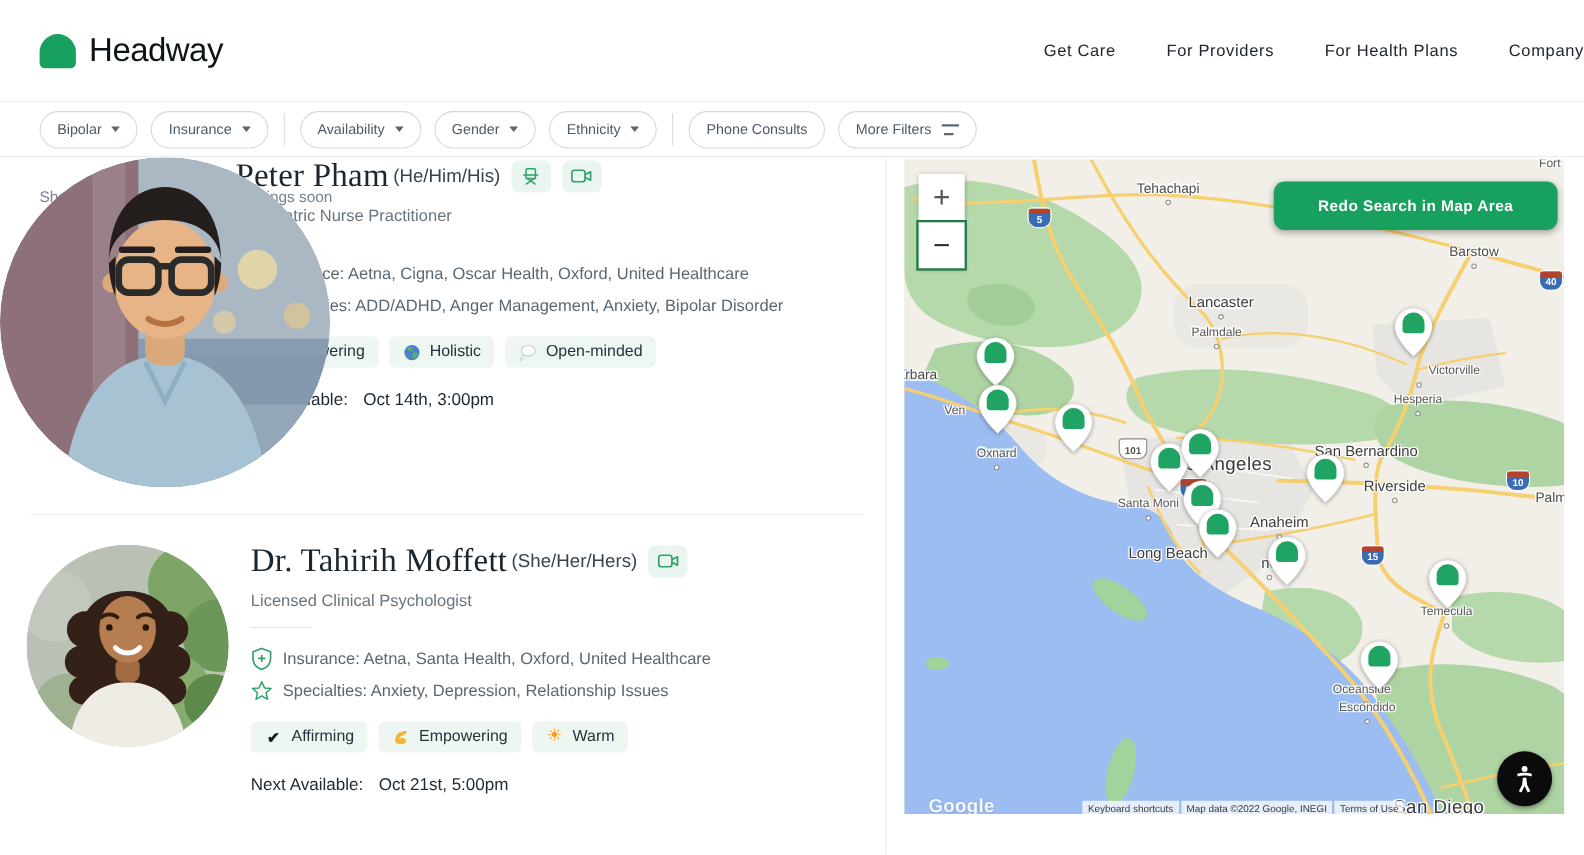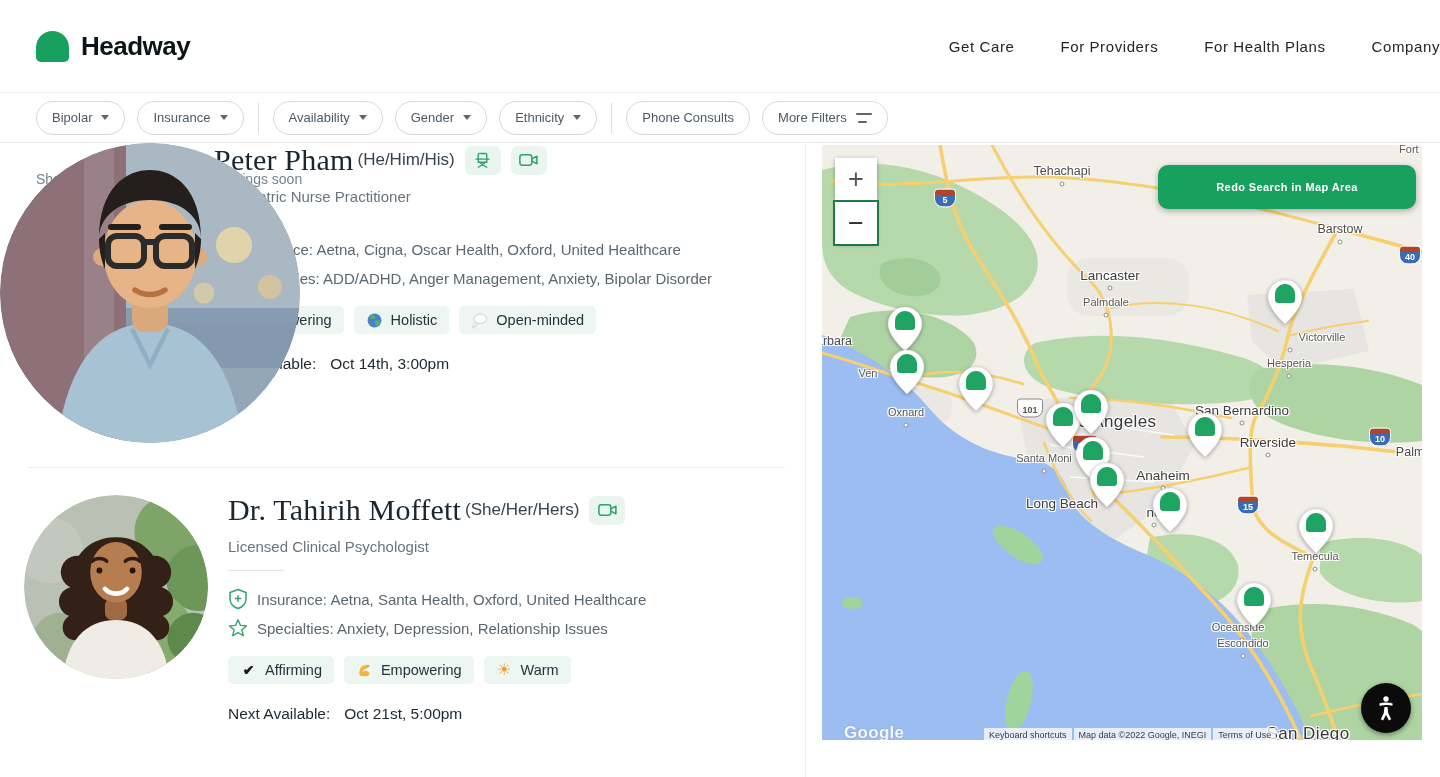--- a/index.html
+++ b/index.html
@@ -5,21 +5,21 @@
   * { box-sizing: border-box; margin: 0; padding: 0; }
   html,body { width:1440px; height:777px; }
   body {
     font-family: "Liberation Sans", sans-serif;
     background:#fff; color:#222; position:relative; overflow:hidden;
   }
   
   .header{position:absolute;left:0;top:0;width:1440px;height:93px;border-bottom:1px solid #ececec;display:flex;align-items:center;background:#fff;z-index:20}
   .logo-wrap{display:flex;align-items:center;gap:12px;margin-left:36px}
   .logo-mark{width:33px;height:31px;background:var(--brand,#18A05F);border-radius:17px 17px 5px 5px}
-  .logo-text{font-size:26px;font-weight:bold;letter-spacing:-0.5px;color:#0d1417}
+  .logo-text{font-size:30px;font-weight:normal;letter-spacing:-0.5px;color:#0d1417}
   .nav{margin-left:auto;display:flex;align-items:center;gap:46px}
   .nav-item{font-size:15px;color:#20262b;letter-spacing:.6px;cursor:pointer;white-space:nowrap}
   .nav-sep{width:1px;height:40px;background:#ddd;margin:0 -10px 0 -6px}
   .login-btn{border:1px solid #d6dade;border-radius:9px;background:#fff;padding:14px 25px;font-size:15.5px;color:#14181c;letter-spacing:.4px;cursor:pointer;margin-right:34px;font-family:inherit}
   
   .filterbar{position:absolute;left:0;top:93px;width:1440px;height:50px;border-bottom:1px solid #e8e8e8;display:flex;align-items:center;padding-left:36px;gap:12px;background:#fff;z-index:19}
   .pill{display:flex;align-items:center;height:34px;padding:0 15px;border:1px solid #d5dadf;border-radius:17px;font-size:13px;color:#4d5a66;background:#fff;cursor:pointer;white-space:nowrap;font-family:inherit}
   .caret{width:0;height:0;border-left:4.5px solid transparent;border-right:4.5px solid transparent;border-top:5.5px solid #5a6670;margin-left:9px}
   .vdiv{width:1px;height:30px;background:#dcdcdc;margin:0 2px}
   .flt-ic{width:16px;height:12px;position:relative;margin-left:9px}
@@ -65,21 +65,21 @@
   .sz-md{font-size:12.5px;color:#4c4c4c}
   .sz-lg{font-size:13.5px;color:#3c3c3c}
   .sz-xl{font-size:17px;color:#383838;letter-spacing:.4px}
   .map-dot{position:absolute;width:5px;height:5px;border:1.5px solid #8f8f8f;background:#fff;border-radius:50%;transform:translate(-50%,-50%);z-index:3}
   .shield{position:absolute;transform:translate(-50%,-50%);width:22px;height:19px;border-radius:4px 4px 9px 9px;
     background:linear-gradient(#b4432e 0 31%,#3a6cb4 31% 100%);color:#fff;font-size:9px;font-weight:bold;
     display:flex;align-items:flex-end;justify-content:center;padding-bottom:2px;border:1px solid #fdfdfd;z-index:2}
   .shield.us{background:#fdfdfb;color:#555;border:1.5px solid #8a8a8a;border-radius:3px 3px 8px 8px}
   .pin{position:absolute;width:36px;height:46px;z-index:5;filter:drop-shadow(0 1px 2px rgba(0,0,0,.35));cursor:pointer}
   .redo-btn{position:absolute;left:336px;top:20px;width:258px;height:44px;border:none;border-radius:10px;
-    background:var(--brand,#18A05F);color:#fff;font-size:11px;font-weight:bold;letter-spacing:.4px;
+    background:var(--brand,#18A05F);color:#fff;font-size:14px;font-weight:bold;letter-spacing:.4px;
     box-shadow:0 2px 6px rgba(0,0,0,.3);cursor:pointer;z-index:6;font-family:inherit}
   .zoom-ctl{position:absolute;left:13px;top:13px;z-index:6;display:flex;flex-direction:column}
   .zbtn{width:42px;height:42px;background:#fff;border:none;font-size:27px;color:#555;box-shadow:0 1px 4px rgba(0,0,0,.3);cursor:pointer;display:flex;align-items:center;justify-content:center;font-family:inherit}
   .zbtn.minus{margin-top:2px;outline:2px solid #1c7a4b;color:#333}
   .a11y-btn{position:absolute;left:539px;top:538px;width:50px;height:50px;border-radius:50%;background:#0b0b0b;border:none;z-index:7;display:flex;align-items:center;justify-content:center;box-shadow:0 2px 5px rgba(0,0,0,.4);cursor:pointer}
   .a11y-btn svg{width:28px;height:28px}
   .gmap-logo{position:absolute;left:22px;top:578px;z-index:4;font-size:17px;font-weight:bold;color:rgba(255,255,255,.92);letter-spacing:.3px;text-shadow:0 0 2px rgba(0,0,0,.2)}
   .attrib{position:absolute;left:162px;top:583px;z-index:4;display:flex;gap:2px}
   .attrib span{background:rgba(255,255,255,.75);font-size:9px;color:#3b3b3b;padding:2px 5px;white-space:nowrap}
 </style>

